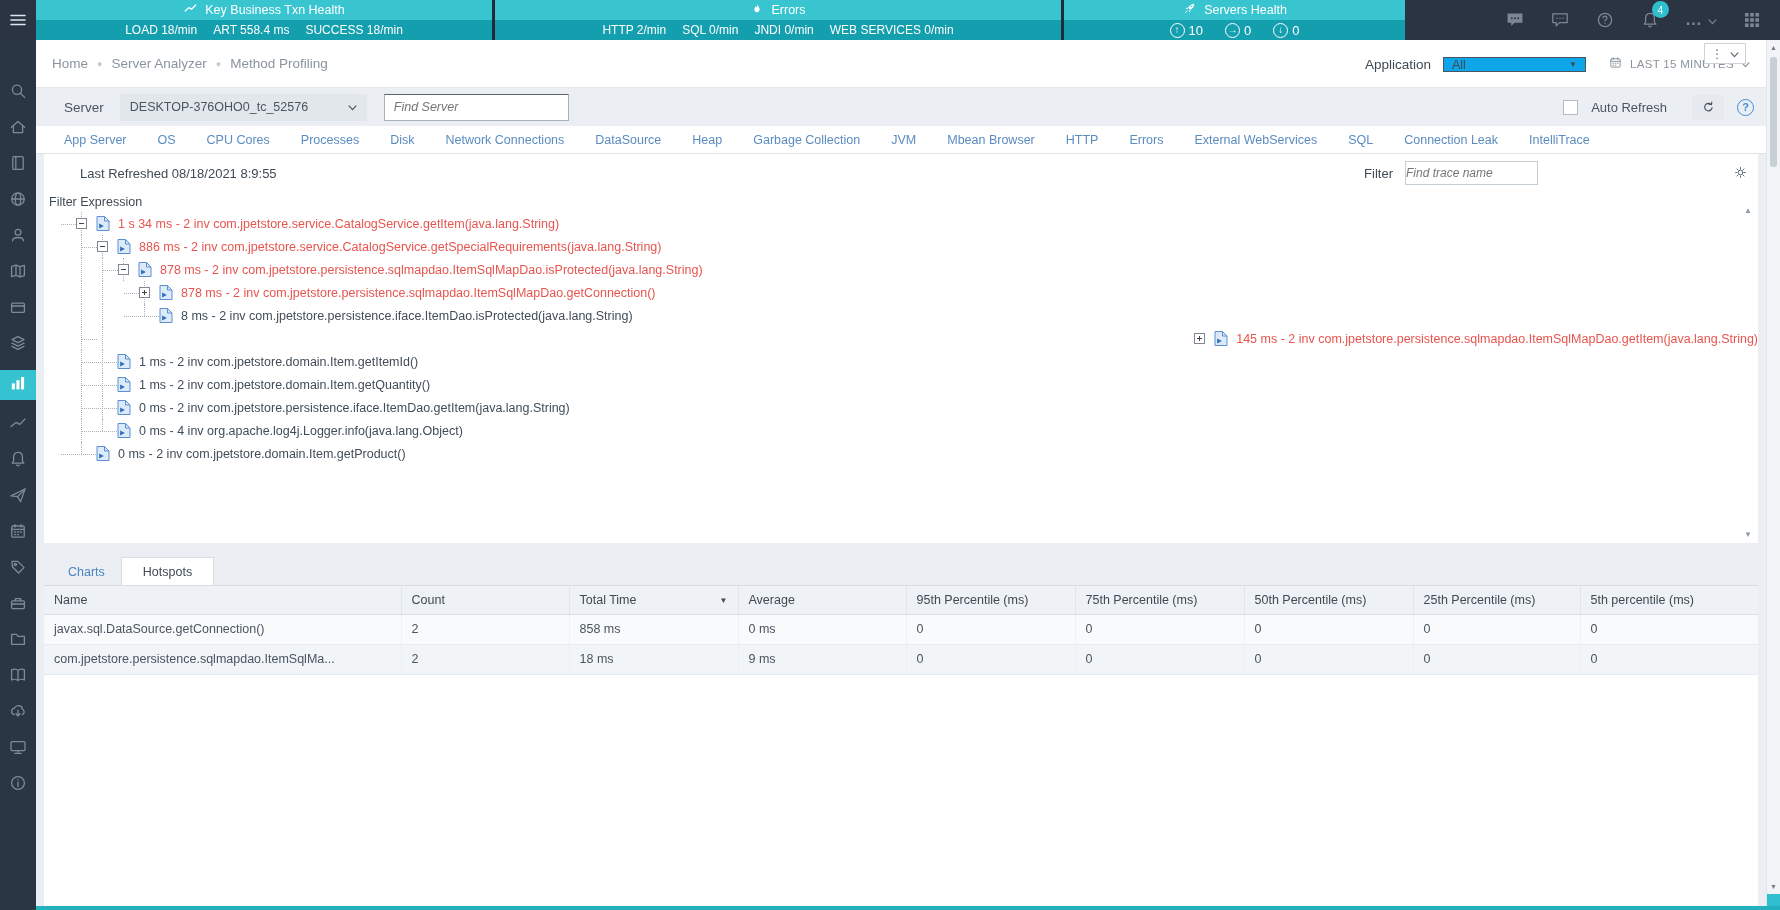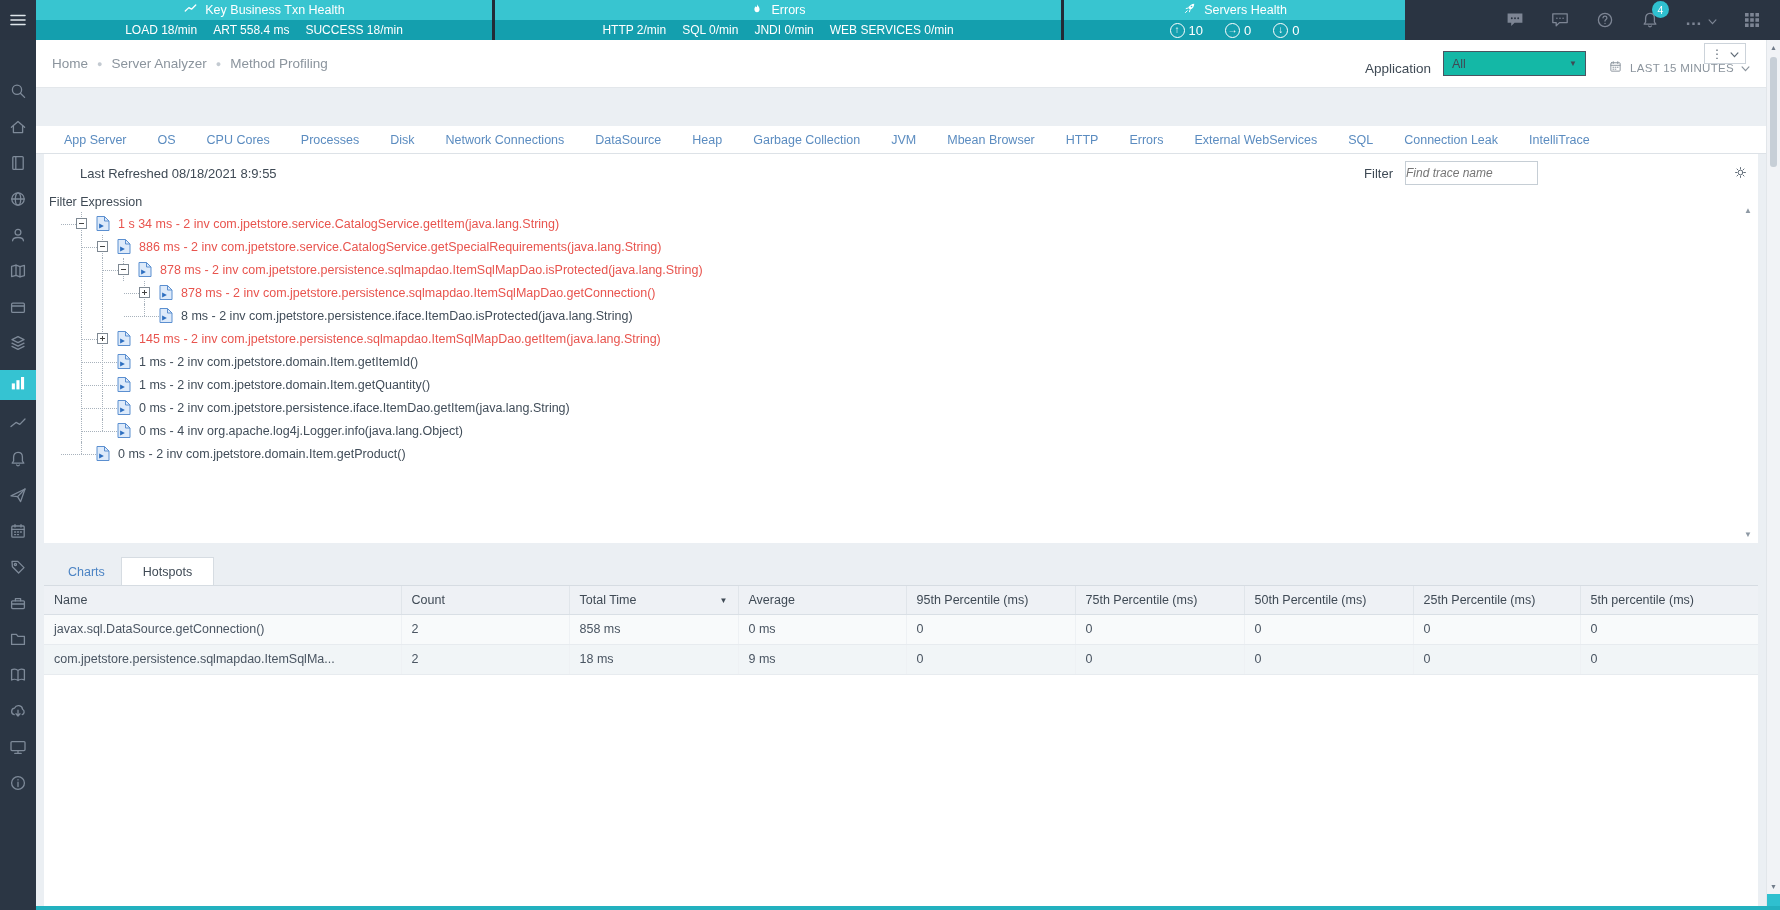--- a/index.html
+++ b/index.html
@@ -38,21 +38,21 @@
   
   .main{position:absolute;left:36px;top:40px;width:1744px;height:870px;background:#ebeff3}
 
   .crumbrow{position:absolute;left:0;top:0;width:100%;height:48px;background:#fff;border-bottom:1px solid #e3e7eb;
     display:flex;align-items:center;padding:0 30px 0 16px}
   .crumbs{display:flex;align-items:center;gap:9px;font-size:13.5px;color:#8b949d}
   .crumb{cursor:pointer}
   .crumbdot{color:#c3cad1;font-size:9px}
   .appgroup{margin-left:auto;display:flex;align-items:flex-end;gap:12px}
   .applabel{font-size:13.5px;color:#3f4a55}
-  .appselect{width:143px;height:25px;border:1px solid #4a5461;background:#14b8a6;display:flex;align-items:center;
+  .appselect{width:143px;height:15px;border:1px solid #4a5461;background:#0ea5e9;display:flex;align-items:center;
     justify-content:space-between;padding:0 8px;font-size:12.5px;color:#3f4a55;cursor:pointer}
   .tri{font-size:8px;color:#3f4a55;line-height:1}
   .timerange{display:flex;align-items:center;gap:7px;color:#8b949d;font-size:11.5px;margin-left:10px;cursor:pointer;letter-spacing:.3px}
 
   .serverrow{position:absolute;left:0;top:48px;width:100%;height:38px;display:flex;align-items:center;padding:0 26px 0 28px}
   .srvlabel{font-size:13.5px;color:#4a5562;margin-right:16px}
   .srvselect{width:247px;height:27px;background:#e2e7ec;display:flex;align-items:center;justify-content:space-between;
     padding:0 10px;font-size:12.5px;color:#4a5562;cursor:pointer}
   .findinput{margin-left:17px;width:185px;height:27px;border:1px solid #aab3bc;border-top-color:#5a646f;background:#fff;
     font-size:12.5px;font-style:italic;color:#3f4a55;padding:0 9px;font-family:inherit;outline:none}
@@ -379,20 +379,41 @@
               <path d="M6.6 11 H7.6 M9.5 11 H10.5 M12.4 11 H13.4 M6.6 13.6 H7.6 M9.5 13.6 H10.5"></path>
             </svg></span>
         <span>LAST 15 MINUTES</span>
         <span id="trChev"><svg width="9" height="6" viewBox="0 0 10 7" fill="none" stroke="currentColor" stroke-width="1.4" stroke-linecap="round">
               <path d="M1 1 L5 5.4 L9 1"></path>
             </svg></span>
       </div>
     </div>
   </div>
 
+  <div class="serverrow">
+    <span class="srvlabel">Server</span>
+    <div class="srvselect">
+      <span>DESKTOP-376OHO0_tc_52576</span>
+      <span id="srvChev"><svg width="9" height="6" viewBox="0 0 10 7" fill="none" stroke="currentColor" stroke-width="1.4" stroke-linecap="round">
+            <path d="M1 1 L5 5.4 L9 1"></path>
+          </svg></span>
+    </div>
+    <input class="findinput" placeholder="Find Server" style="">
+    <div class="rgroup">
+      <div class="checkbox"></div>
+      <span class="arlabel">Auto Refresh</span>
+      <div class="refreshbtn" id="refreshBtn">
+          <svg width="15" height="15" viewBox="0 0 20 20" fill="none" stroke="currentColor" stroke-width="1.3" stroke-linecap="round" stroke-linejoin="round">
+            <path d="M14.8 10.4 A5 5 0 1 1 13.4 5.8" stroke-width="1.6"></path>
+            <path d="M14.4 2.8 L13.9 6.3 L10.5 5.7" stroke-width="1.6"></path>
+          </svg>
+        </div>
+      <div class="qcirc">?</div>
+    </div>
+  </div>
 
   <div class="tabsrow" id="navTabs">
       <span class="navtab">App Server</span>
       <span class="navtab">OS</span>
       <span class="navtab">CPU Cores</span>
       <span class="navtab">Processes</span>
       <span class="navtab">Disk</span>
       <span class="navtab">Network Connections</span>
       <span class="navtab">DataSource</span>
       <span class="navtab">Heap</span>
@@ -494,21 +515,21 @@
           <span class="hstub" style="left: 80px; top: 50%; width: 35px;"></span>
           <span class="docicon">
             <svg width="14" height="15" viewBox="0 0 13 15">
               <path d="M.5 .5 H8 L12.5 5 V14.5 H.5 Z" fill="#ddeafa" stroke="#5b8fd0"></path>
               <path d="M8 .5 V5 H12.5" fill="none" stroke="#5b8fd0"></path>
               <path d="M2.6 7.6 L7.4 10 L2.6 12.4 Z" fill="#2e6fc0"></path>
             </svg>
           </span>
           <span class="ttext dark">8 ms - 2 inv com.jpetstore.persistence.iface.ItemDao.isProtected(java.lang.String)</span>
         </div>
-        <div class="tnode" style="padding-left: 53px;">
+        <div class="tnode" style="padding-left: 53px; justify-content: flex-end;">
           <span class="guide" style="left: 37px; top: 0px; bottom: 0px;"></span>
           <span class="guide" style="left: 58px; top: 0px; bottom: 0px;"></span>
           <span class="hstub" style="left: 38px; top: 50%; width: 15px;"></span>
           <span class="ebox plus"></span>
           <span class="docicon">
             <svg width="14" height="15" viewBox="0 0 13 15">
               <path d="M.5 .5 H8 L12.5 5 V14.5 H.5 Z" fill="#ddeafa" stroke="#5b8fd0"></path>
               <path d="M8 .5 V5 H12.5" fill="none" stroke="#5b8fd0"></path>
               <path d="M2.6 7.6 L7.4 10 L2.6 12.4 Z" fill="#2e6fc0"></path>
             </svg>

